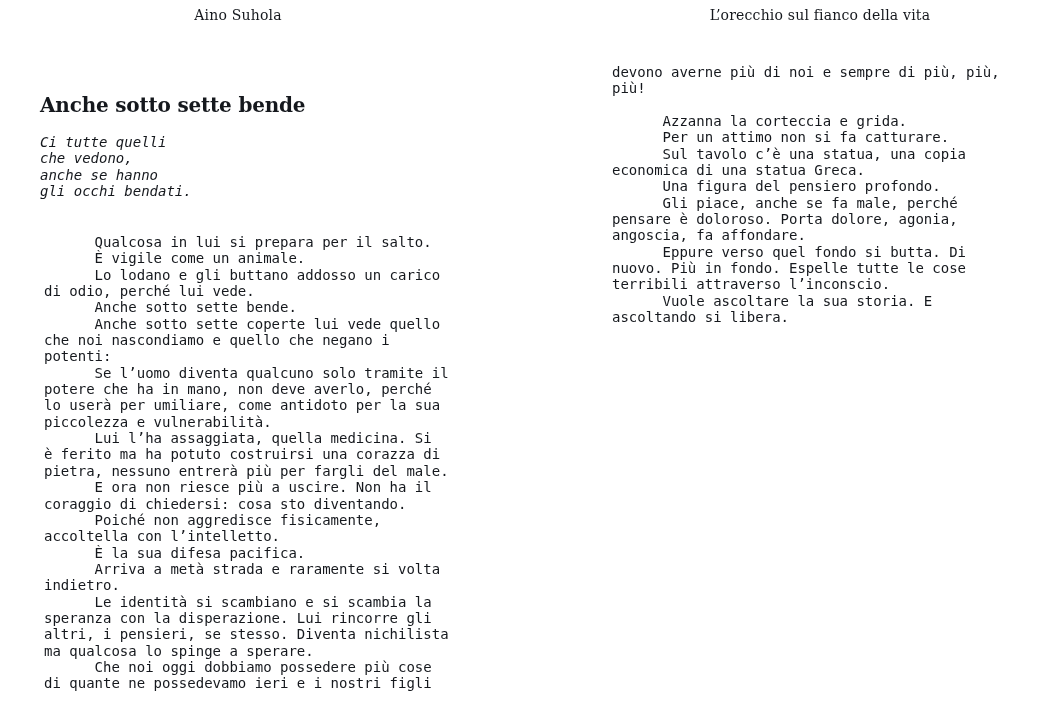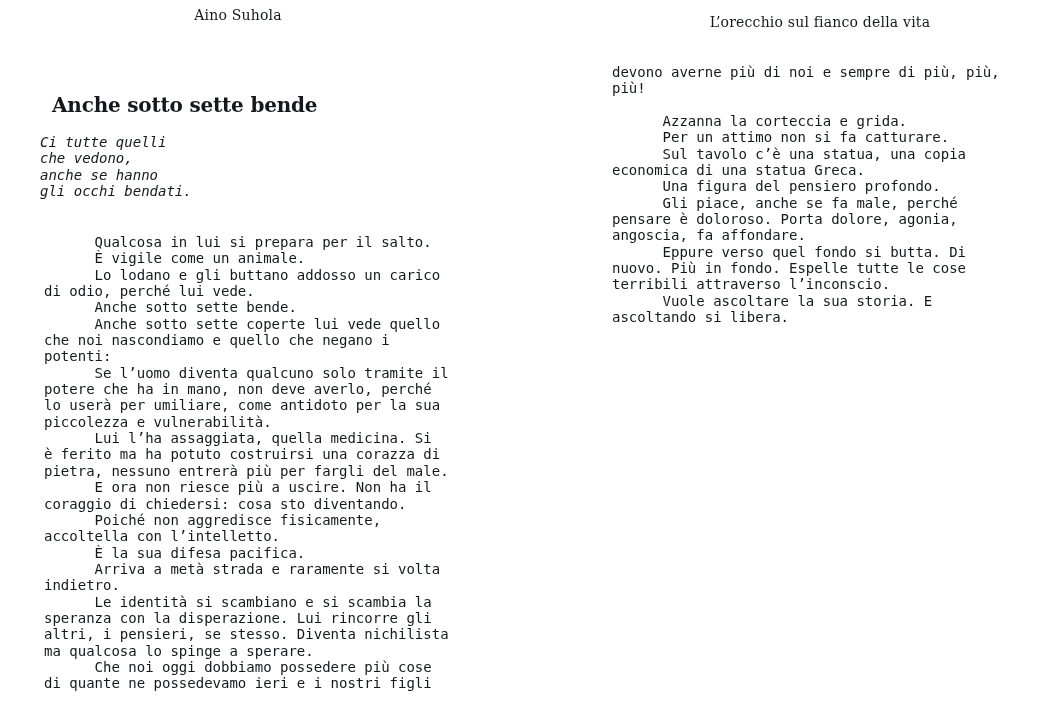--- a/index.html
+++ b/index.html
@@ -18,25 +18,25 @@
   .running-header {
     position: absolute;
     top: 6px;
     font-family: "DejaVu Serif", serif;
     font-size: 14px;
     line-height: 18px;
     text-align: center;
     letter-spacing: 0.2px;
   }
   .running-header.left  { left: 28px;  width: 420px; }
-  .running-header.right { left: 610px; width: 420px; margin-top: 7px; }
+  .running-header.right { left: 610px; width: 420px; }
 
   .chapter-title {
     position: absolute;
-    left: 52px;
+    left: 40px;
     top: 92px;
     margin: 0;
     font-family: "DejaVu Serif", serif;
     font-weight: bold;
     font-size: 20px;
     line-height: 26px;
     letter-spacing: -0.2px;
   }
   .mono-block {
     position: absolute;

